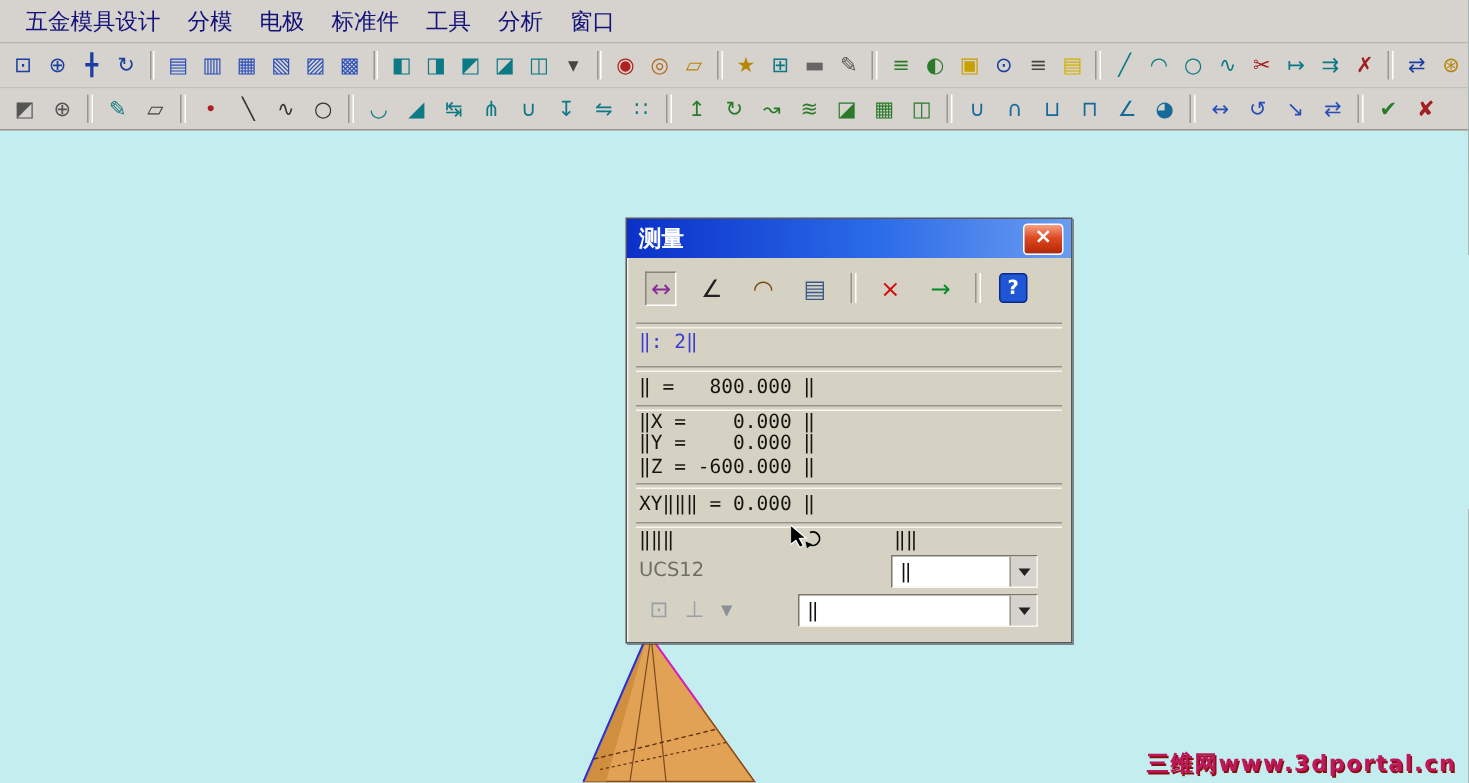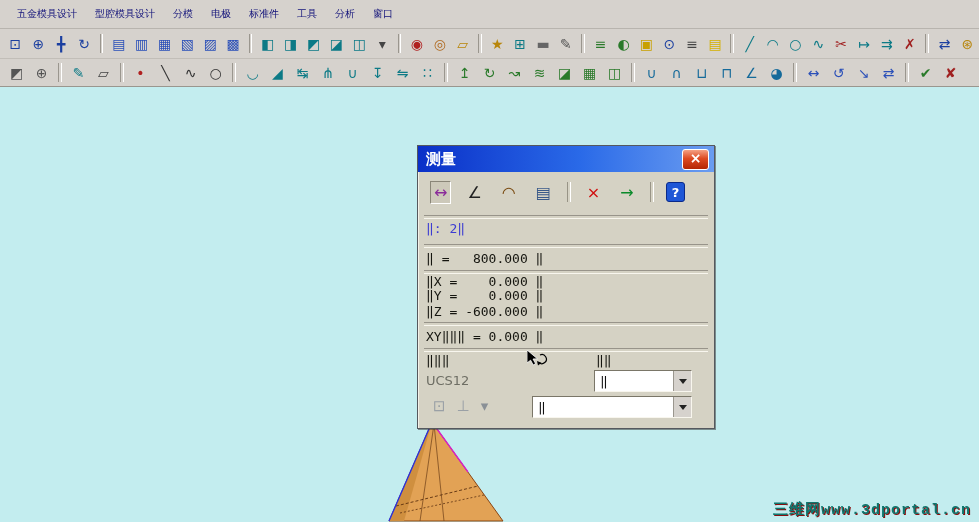--- a/index.html
+++ b/index.html
@@ -8,21 +8,21 @@
 
   
   .titlebar{height:30px;background:linear-gradient(180deg,#2f64e8 0%,#0d38d0 55%,#0a2fc0 100%);
             display:flex;align-items:center;color:#fff;}
   .title-text{font-family:"DejaVu Sans Mono",monospace;font-weight:bold;font-size:19px;
               letter-spacing:1px;padding-left:2px;white-space:nowrap;}
 
   
   .menubar{height:28px;background:#d6d2cd;display:flex;align-items:center;
            border-bottom:1px solid #b8b4ae;padding-left:8px;overflow:hidden;}
-  .menu-item{padding:3px 9px;font-size:10px;color:#12127a;white-space:nowrap;cursor:default;}
+  .menu-item{padding:3px 9px;font-size:15px;color:#12127a;white-space:nowrap;cursor:default;}
 
   
   .toolbar{background:#d6d2cd;display:flex;align-items:center;overflow:hidden;white-space:nowrap;padding-left:4px;}
   #toolbar1{height:29px;border-bottom:1px solid #c2beb8;}
   #toolbar2{height:27px;border-bottom:1px solid #9a968e;}
   .ticon{display:inline-flex;width:23px;height:22px;align-items:center;justify-content:center;
          font-size:14px;border:1px solid transparent;cursor:default;}
   .tsep{display:inline-block;width:2px;height:19px;border-left:1px solid #9a968e;
         border-right:1px solid #ffffff;margin:0 4px;}
 
@@ -61,31 +61,30 @@
              align-items:center;justify-content:center;}
   .combo-btn::after{content:"";width:0;height:0;border-left:4px solid transparent;
                     border-right:4px solid transparent;border-top:5px solid #222;}
   .dlg-bottom-icons{position:absolute;top:250px;left:14px;display:flex;align-items:center;gap:9px;}
   .dlg-bottom-icons .dicon{font-size:15px;padding:0;}
 
   
   .cursor{position:absolute;left:527px;top:236px;z-index:3;}
   .model{position:absolute;left:380px;top:306px;z-index:1;}
   .watermark{position:absolute;right:8px;bottom:3px;z-index:2;font-size:15px;font-weight:bold;
-             color:#0f766e;text-shadow:1px 1px 0 #8a0f0f;letter-spacing:1px;white-space:nowrap;font-family:Liberation Mono, monospace;}
+             color:#be185d;text-shadow:1px 1px 0 #8a0f0f;letter-spacing:1px;white-space:nowrap;}
 </style>
 </head>
 <body>
 
 <div class="screen">
 
 
   <div class="menubar" id="menubar">
       <span class="menu-item">五金模具设计</span>
-      <span class="menu-item">型腔模具设计</span>
       <span class="menu-item">分模</span>
       <span class="menu-item">电极</span>
       <span class="menu-item">标准件</span>
       <span class="menu-item">工具</span>
       <span class="menu-item">分析</span>
       <span class="menu-item">窗口</span>
     </div>
 
   <div class="toolbar" id="toolbar1">
       <span class="ticon" style="color: rgb(27, 63, 160);">⊡</span>

